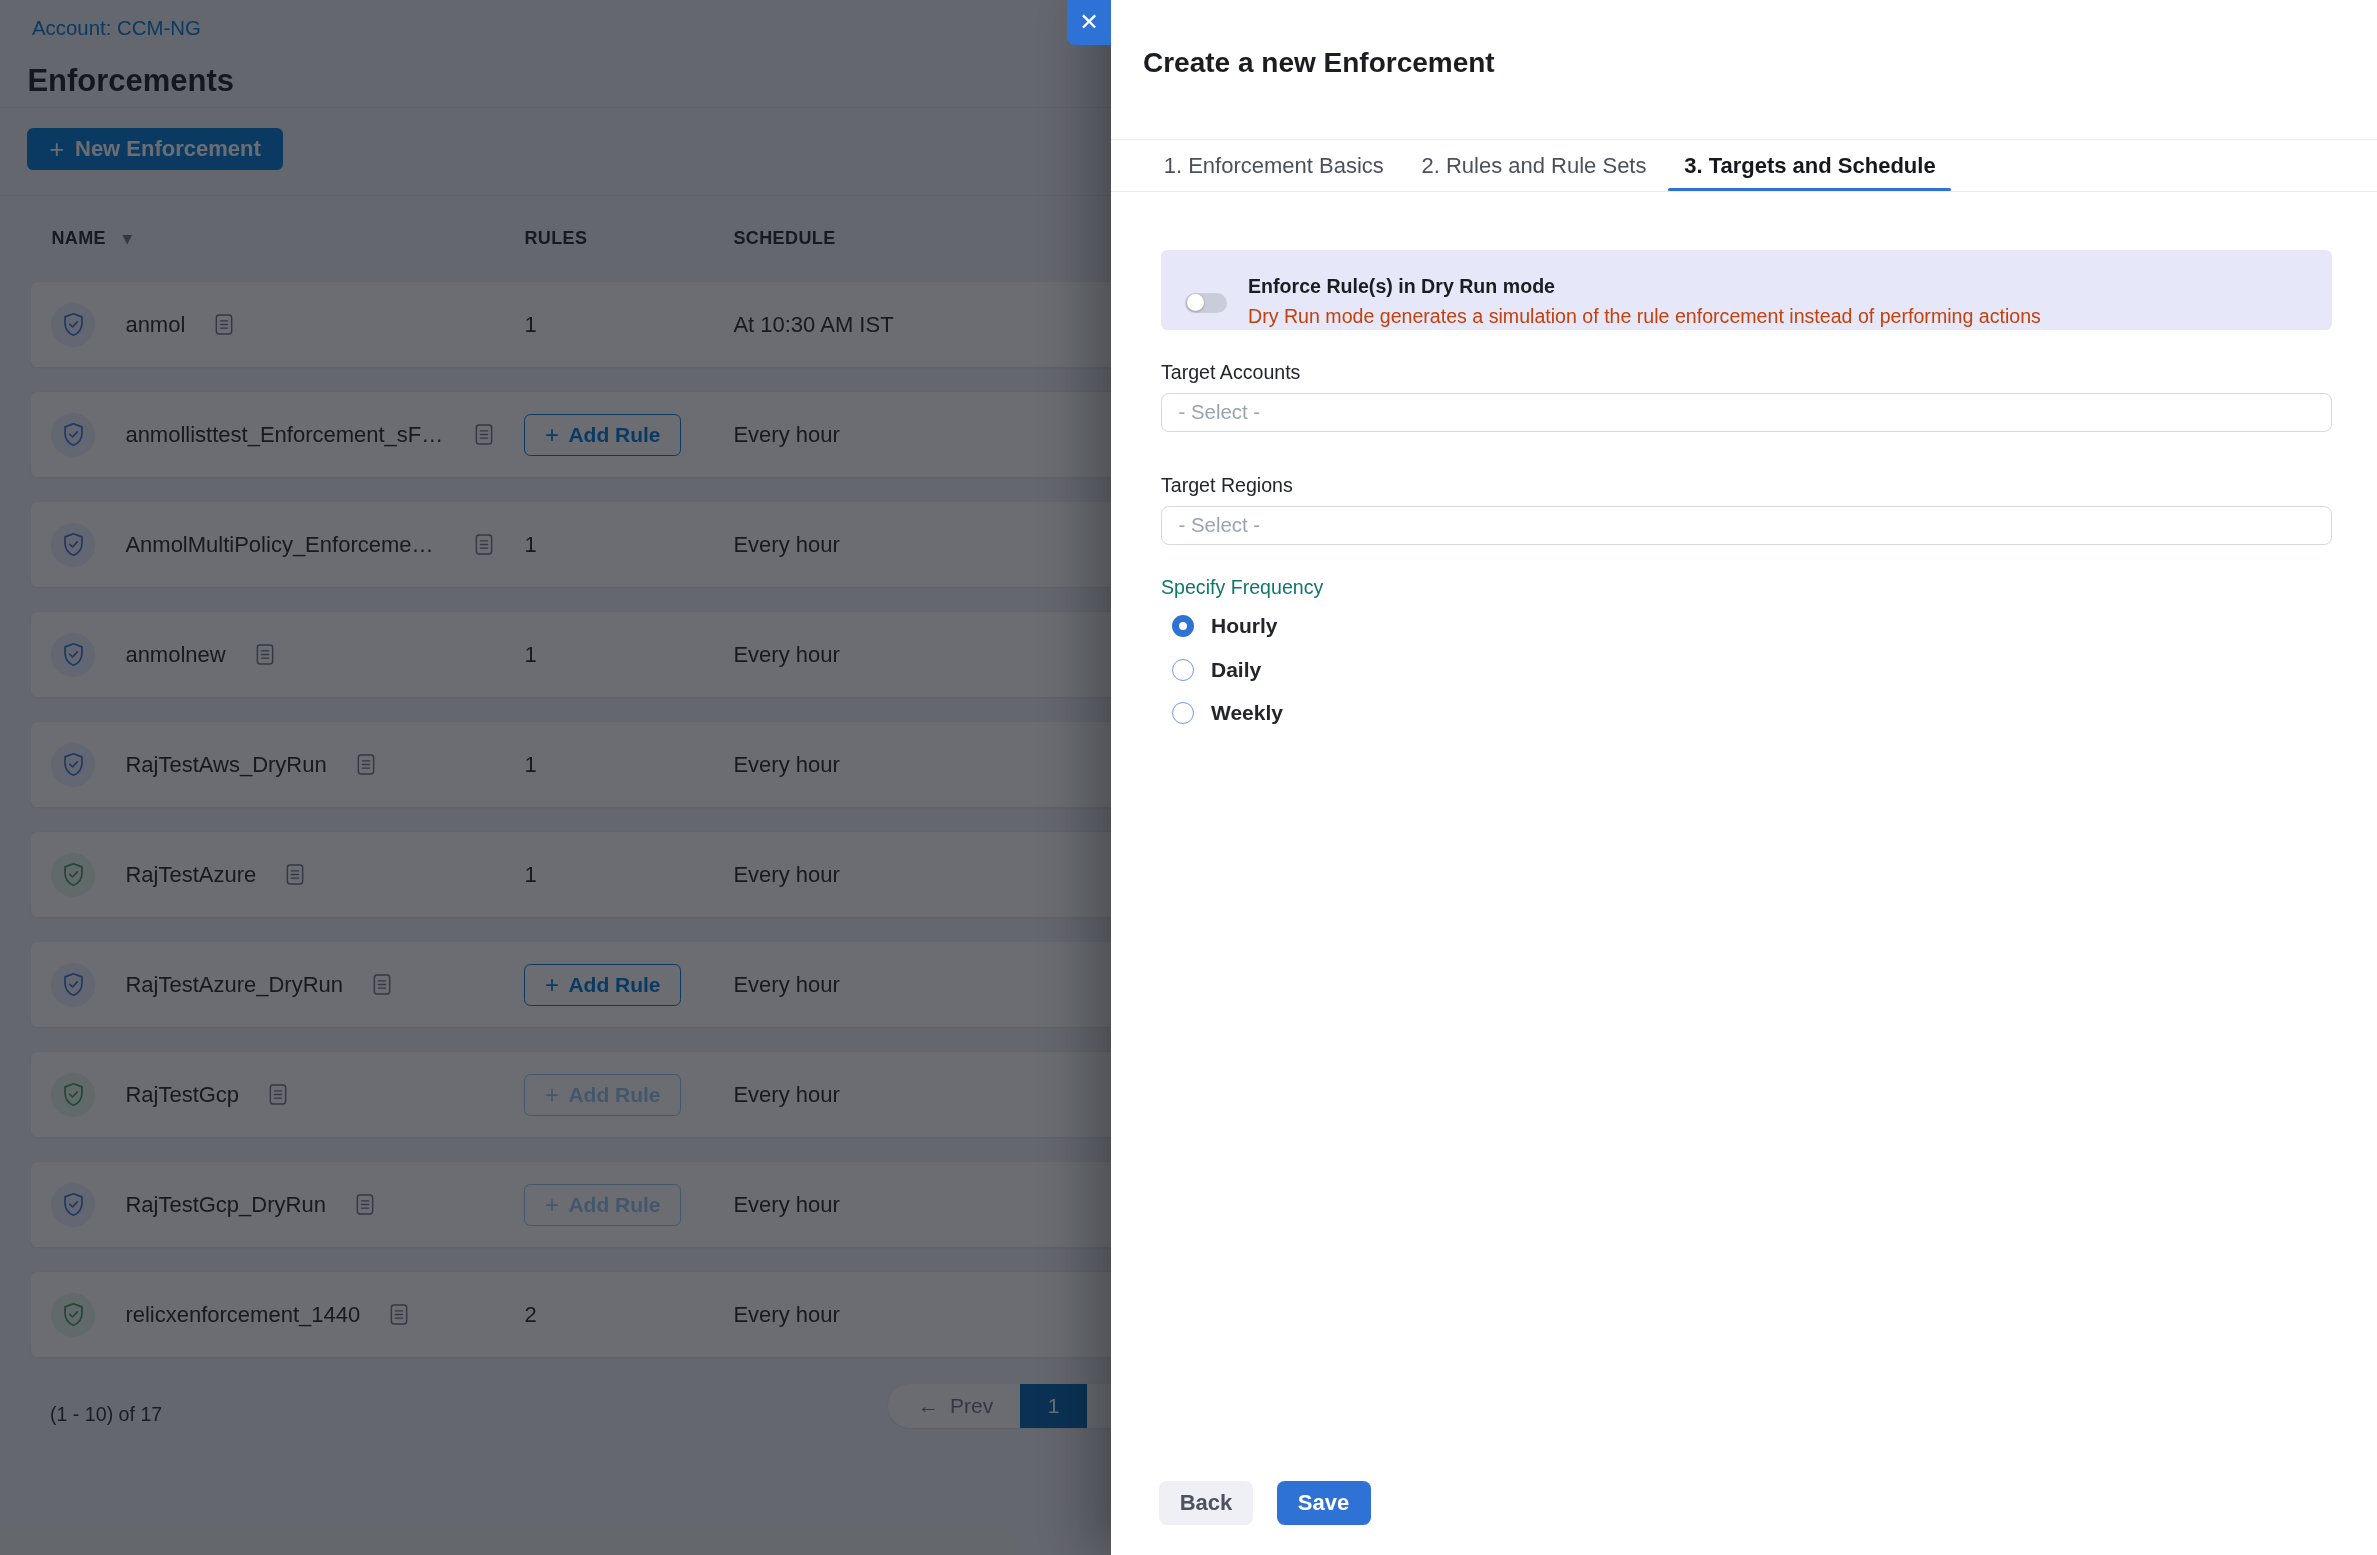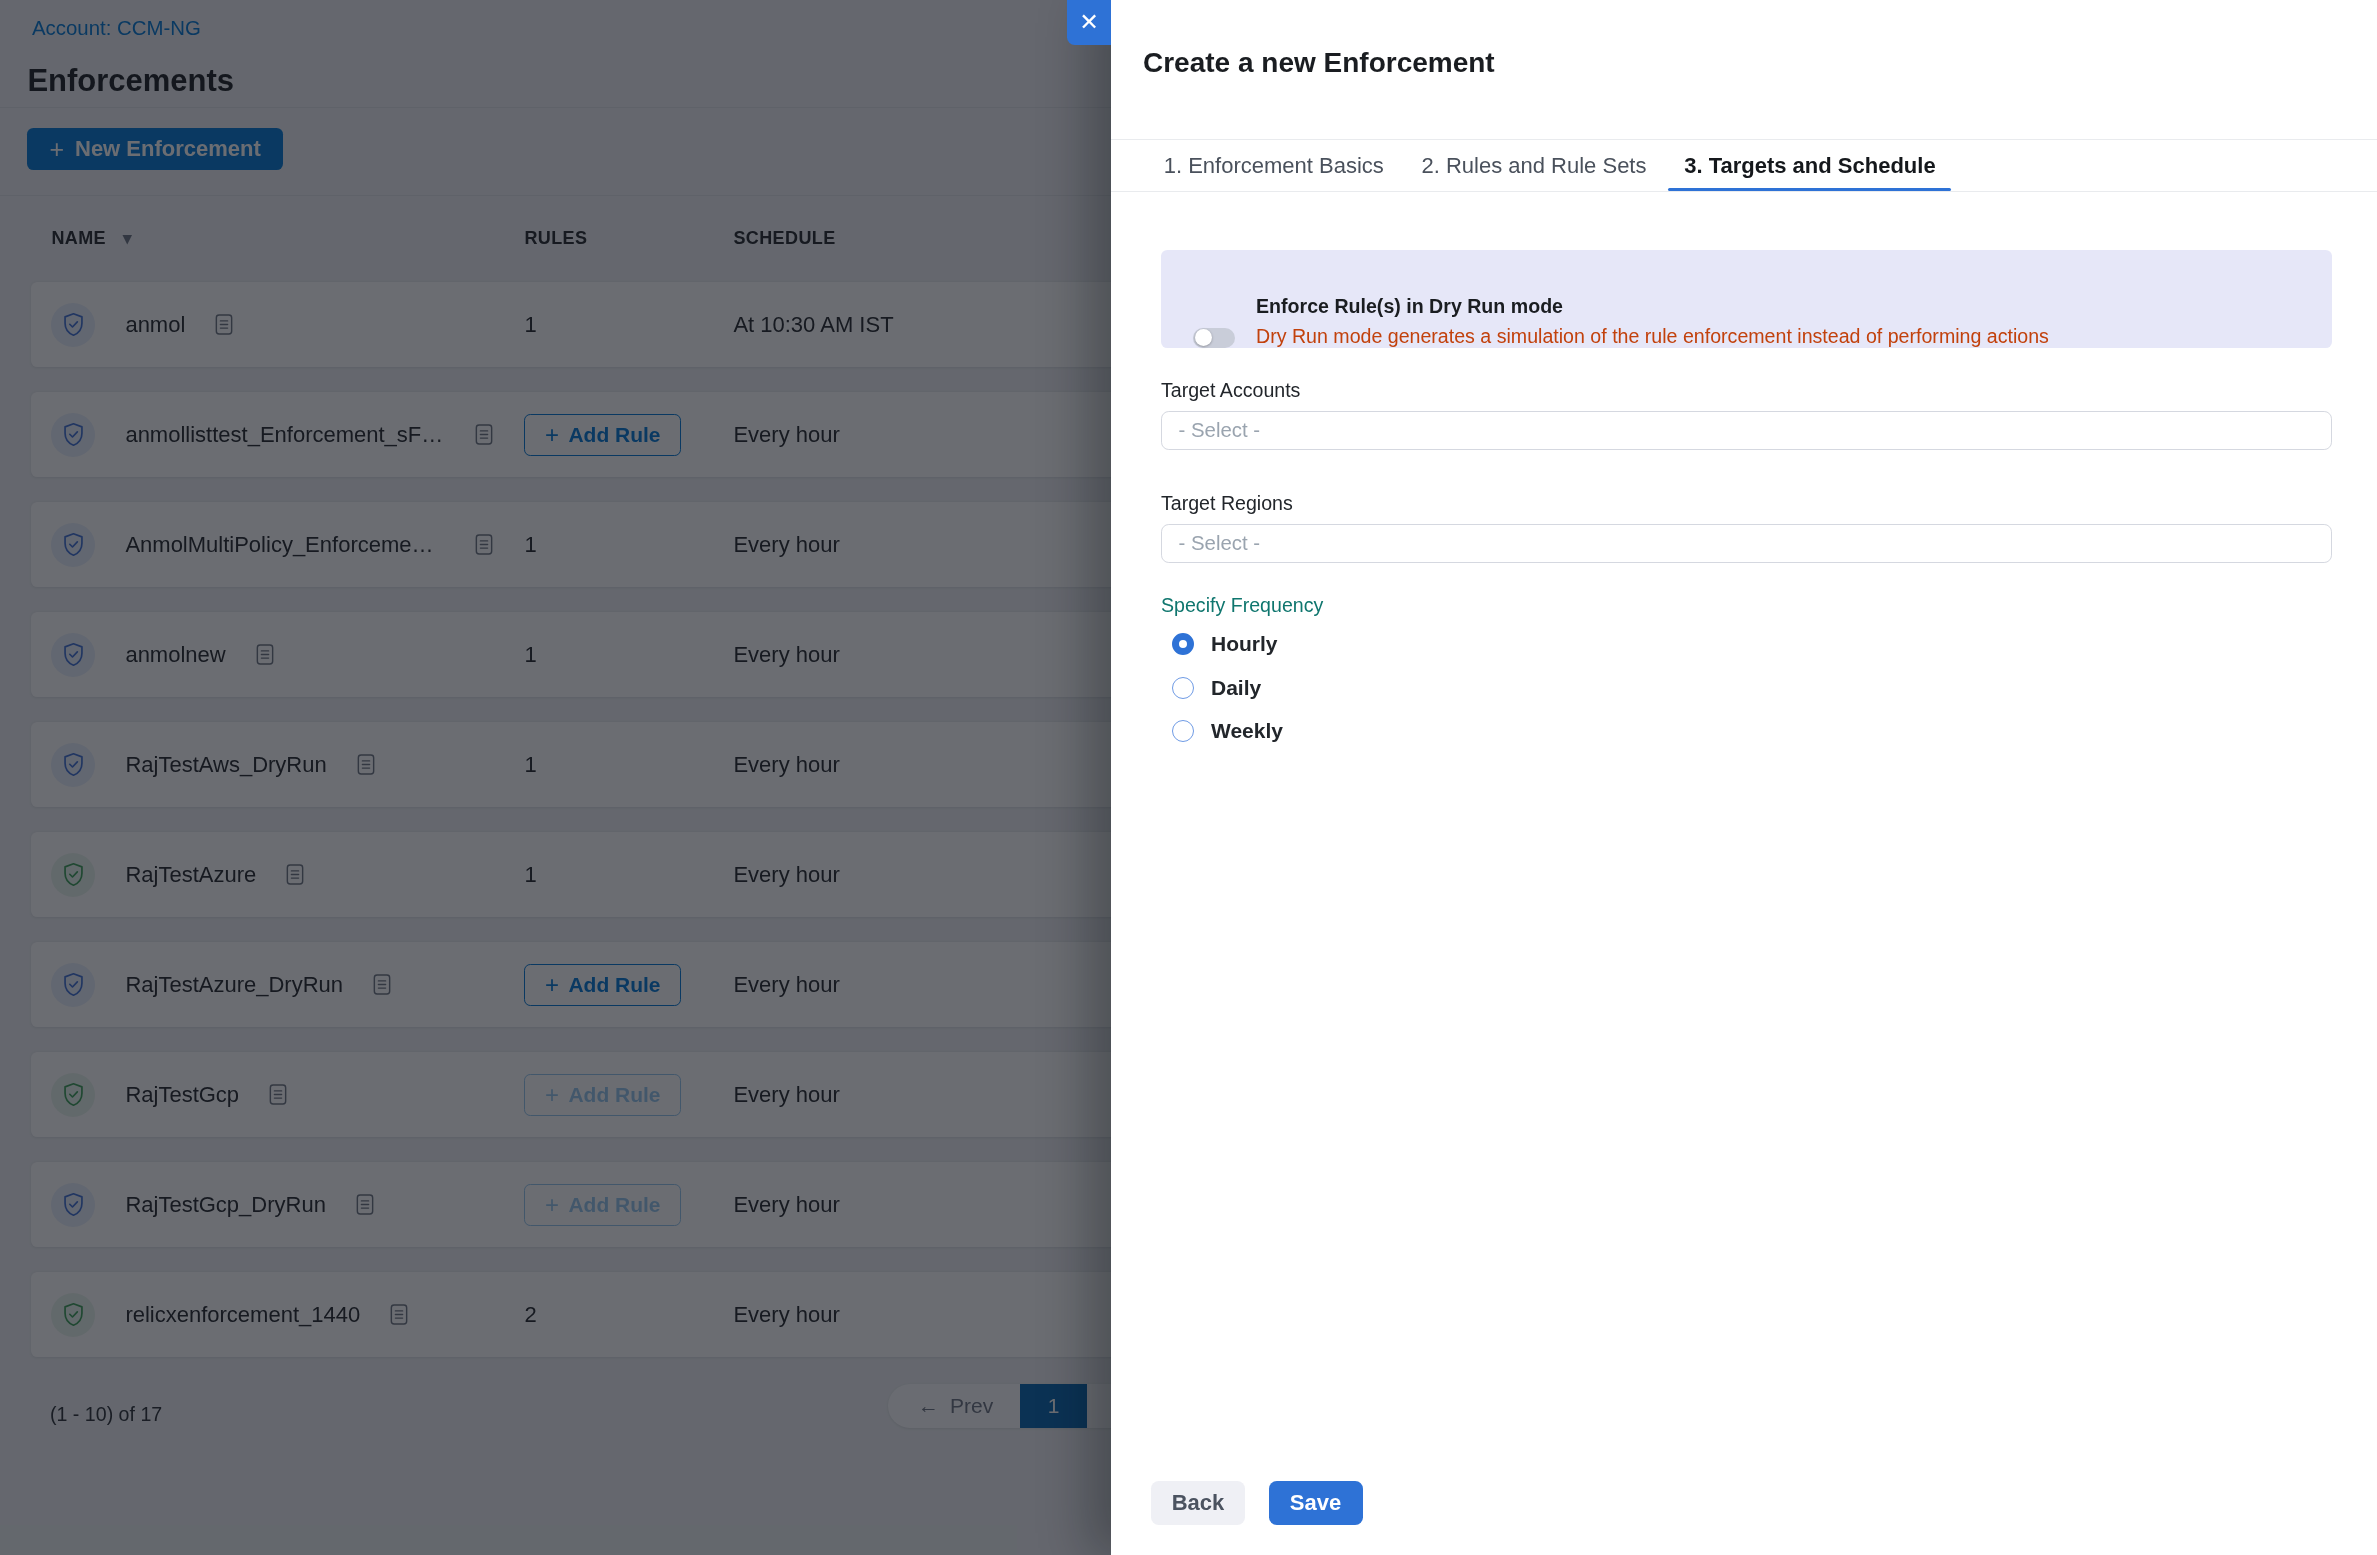--- a/index.html
+++ b/index.html
@@ -76,43 +76,43 @@
     padding-left:37px;display:flex;align-items:stretch;
   }
   .tab{
     position:relative;display:flex;align-items:center;padding:0 15.7px;margin-right:6.3px;
     font-size:22px;font-weight:500;color:#4a515c;cursor:pointer;white-space:nowrap;
   }
   .tab.active{color:#15181c;font-weight:700;}
   .tab.active::after{content:"";position:absolute;left:0;right:0;bottom:0;height:3.1px;border-radius:1.6px;background:var(--drawer_blue);}
   .drawer-body{padding:58px 45px 0 50px;}
   .banner{
-    background:var(--lavender);border-radius:6.3px;height:98px;
-    display:flex;align-items:flex-end;padding-left:32px;
+    background:var(--lavender);border-radius:6.3px;height:80px;
+    display:flex;align-items:center;padding-left:24px;
   }
   .toggle{margin-top:26px;width:42px;height:20.4px;border-radius:10.2px;background:#c9cdd9;position:relative;flex:0 0 auto;cursor:pointer;}
   .toggle .knob{position:absolute;left:1.6px;top:1.6px;width:17px;height:17px;border-radius:50%;background:#fff;box-shadow:0 0.8px 2.4px rgba(0,0,0,.30);}
   .banner-text{margin-left:21px;padding-top:23.5px;}
   .banner-title{font-size:19.6px;font-weight:700;color:#1a1d21;line-height:23.5px;}
   .banner-desc{font-size:19.6px;color:#c2410c;line-height:23.5px;margin-top:6.3px;}
   .field-label{font-size:19.6px;color:#22262b;line-height:23.5px;}
   .field-accounts .field-label{margin-top:31px;}
   .field-input{
     margin-top:8.6px;width:100%;height:39px;border:1.2px solid #d5d8e0;border-radius:7.8px;
     background:#fff;font-size:20.4px;color:#22262b;padding:0 16.5px;font-family:inherit;outline:none;
   }
   .field-input::placeholder{color:#9aa4af;opacity:1;}
   .field-regions .field-label{margin-top:42px;}
   .freq-label{margin-top:31px;font-size:19.6px;color:#0f766e;line-height:23.5px;}
   .radio-row{display:flex;align-items:center;gap:17px;height:23.5px;margin-top:19.6px;padding-left:11px;cursor:pointer;}
   .radio-row.first{margin-top:15px;}
   .radio{width:22px;height:22px;border-radius:50%;background:#fff;border:1.6px solid #6f9be5;flex:0 0 auto;}
   .radio-row.selected .radio{border:7px solid var(--drawer_blue);}
   .radio-label{font-size:21px;font-weight:600;color:#22262b;}
-  .drawer-footer{position:absolute;left:40px;bottom:31px;display:flex;gap:23.5px;}
+  .drawer-footer{position:absolute;left:48px;bottom:31px;display:flex;gap:23.5px;}
   .btn-back{
     width:94px;height:44px;border:none;border-radius:7.8px;background:#eff0f5;
     color:#4b5360;font-size:22px;font-weight:700;font-family:inherit;cursor:pointer;
   }
   .btn-save{
     width:94px;height:44px;border:none;border-radius:7.8px;background:var(--drawer_blue);
     color:#fff;font-size:22px;font-weight:700;font-family:inherit;cursor:pointer;
   }
 </style>
 </head>

